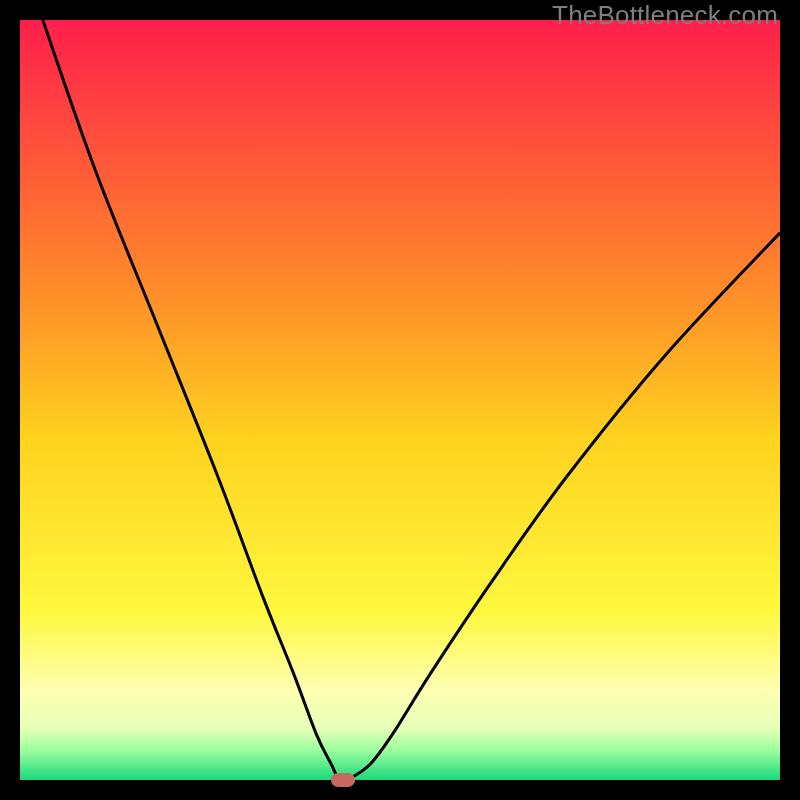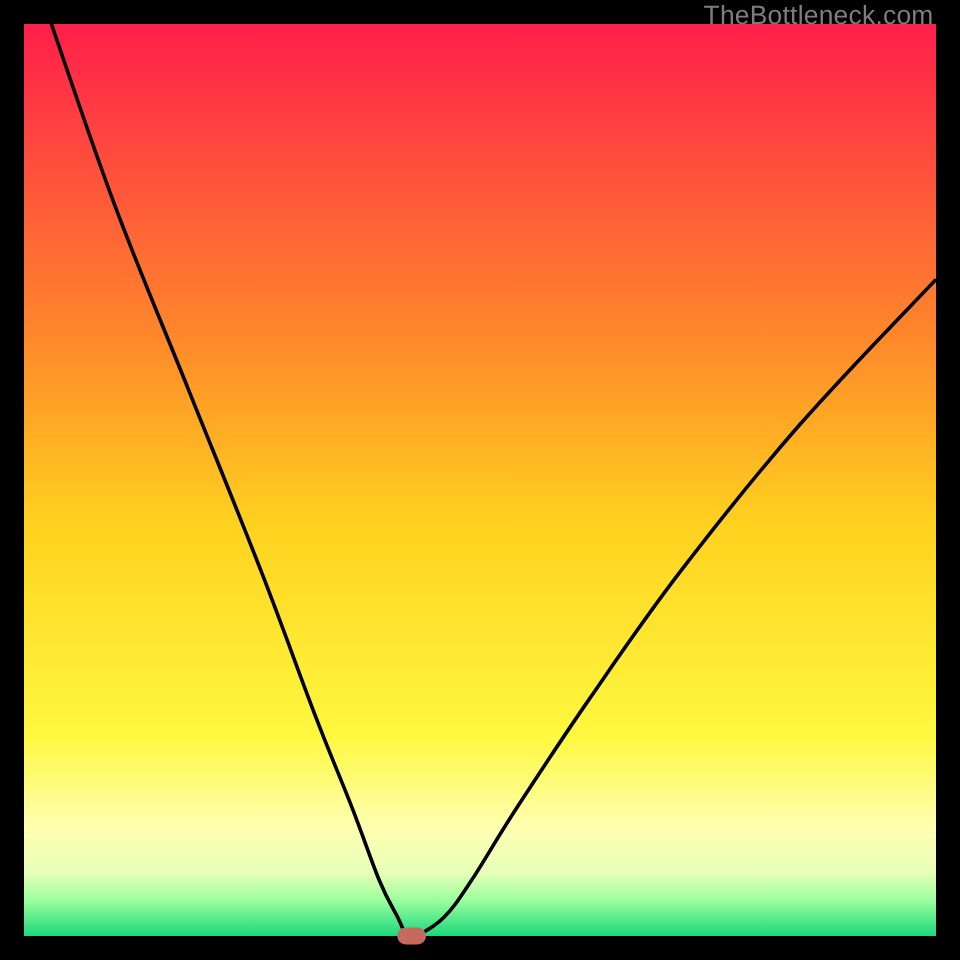--- a/index.html
+++ b/index.html
@@ -24,21 +24,21 @@
     left: 0;
     top: 0;
     width: 760px;
     height: 760px;
   }
   .watermark {
     position: absolute;
     top: 0px;
     right: 22px;
     color: #7e7e7e;
-    font-size: 22px;
+    font-size: 26px;
     font-weight: 500;
     letter-spacing: 0.2px;
     z-index: 10;
     pointer-events: none;
   }
   svg.curve {
     position: absolute;
     left: 0;
     top: 0;
     width: 760px;

